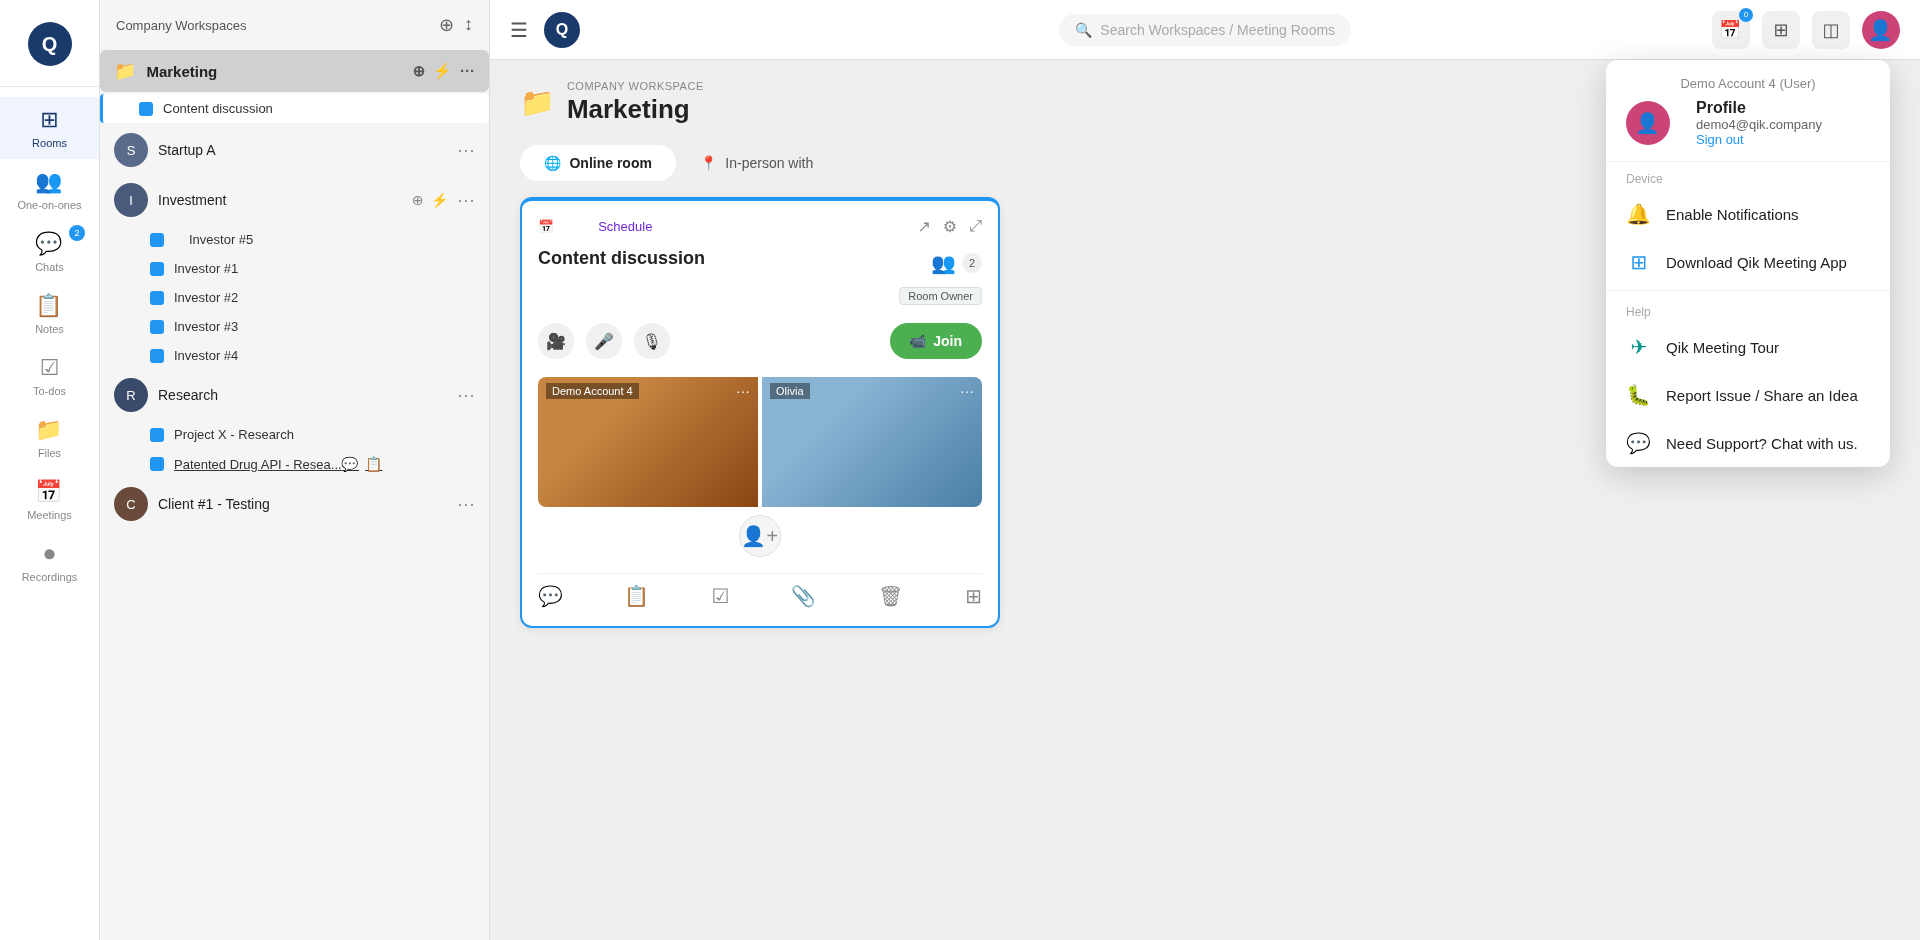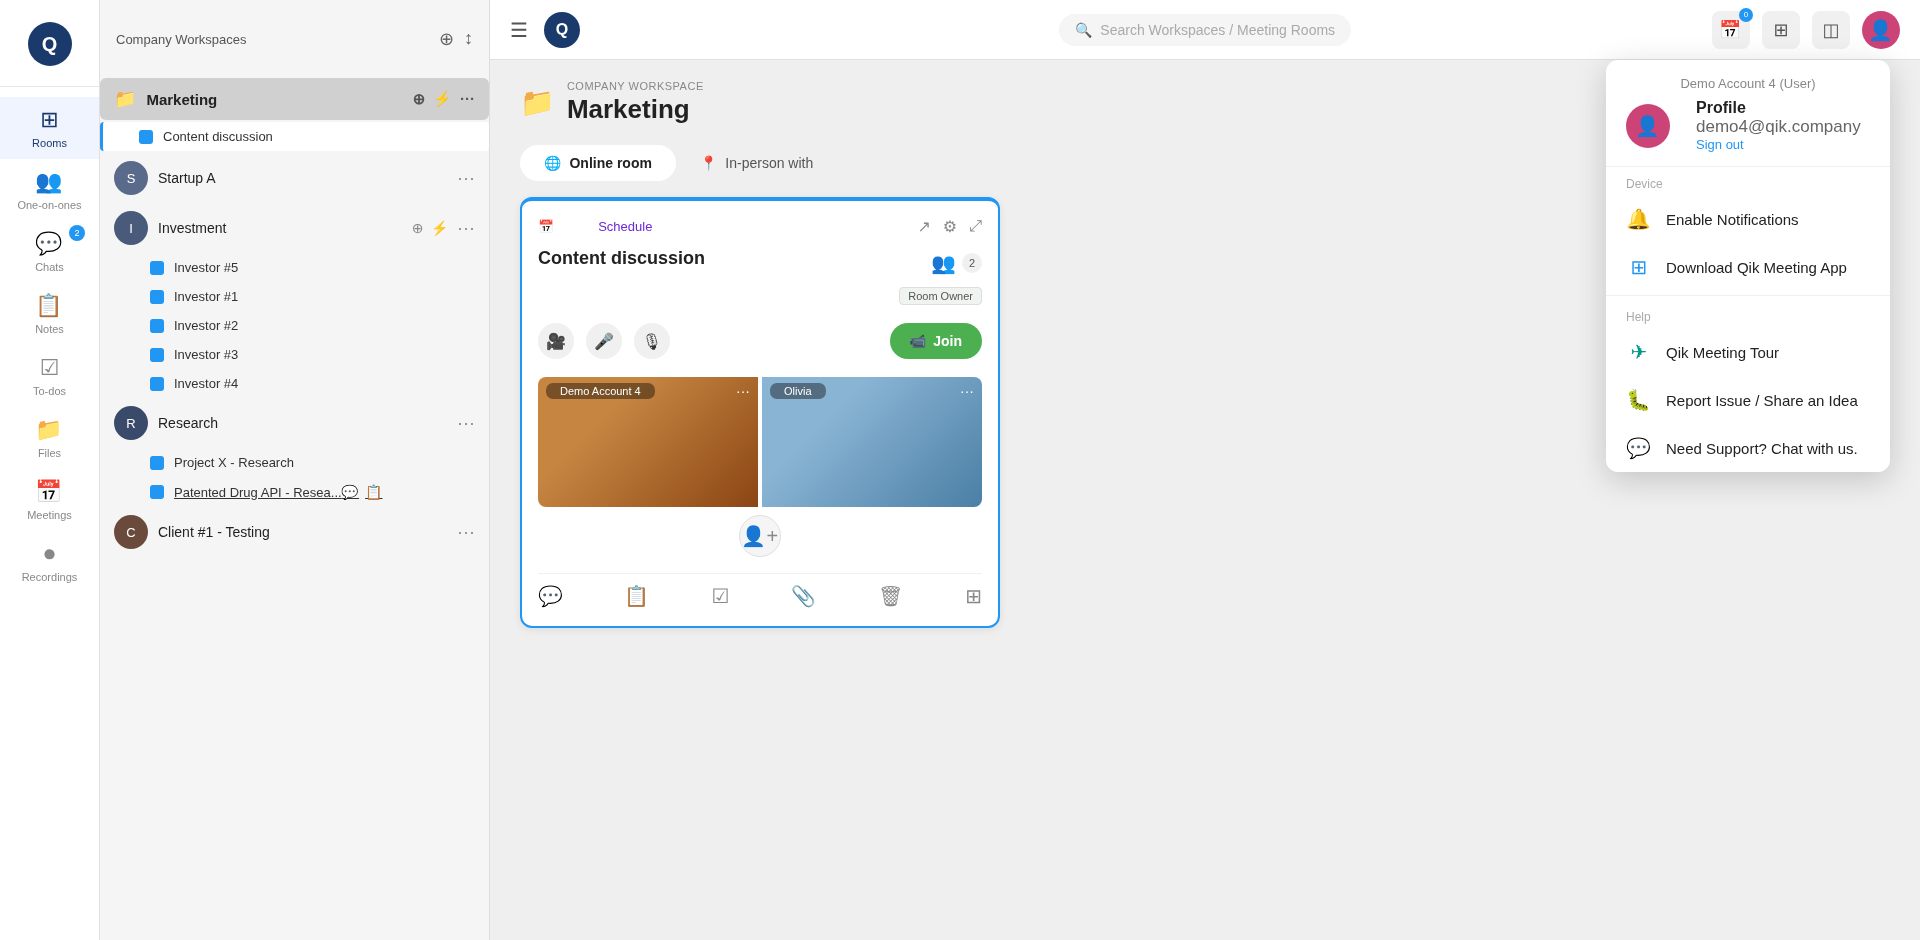--- a/index.html
+++ b/index.html
@@ -45,21 +45,21 @@
 
     
     .workspace-panel {
       width: 390px;
       background: #f5f5f5;
       border-right: 1px solid #ddd;
       display: flex; flex-direction: column;
       height: 940px; overflow: hidden;
     }
     .workspace-header {
-      padding: 28px 16px;
+      padding: 14px 16px;
       font-size: 13px; color: #555;
       display: flex; align-items: center; justify-content: space-between;
       background: #f5f5f5;
     }
     .workspace-header-icons { display: flex; gap: 10px; color: #666; }
     .workspace-header-icons span { cursor: pointer; font-size: 18px; }
     .workspace-group-header {
       display: flex; align-items: center; padding: 10px 14px;
       font-weight: 600; font-size: 15px; color: #222;
       background: #d8d8d8; border-radius: 6px;
@@ -189,21 +189,21 @@
       display: grid; grid-template-columns: 1fr 1fr;
       gap: 4px; margin-top: 4px; border-radius: 8px; overflow: hidden;
     }
     .video-tile {
       position: relative; height: 130px; background: #888;
       overflow: hidden;
     }
     .video-tile-label {
       position: absolute; top: 6px; left: 8px;
       color: white; font-size: 11px; background: rgba(0,0,0,0.4);
-      padding: 2px 14px; border-radius: 7px;
+      padding: 2px 6px; border-radius: 0;
     }
     .video-tile-dots {
       position: absolute; top: 6px; right: 8px;
       color: white; font-size: 14px; cursor: pointer;
     }
 
     
     .tile-1 { background: linear-gradient(135deg, #c68642 30%, #8B4513 100%); }
     .tile-2 { background: linear-gradient(135deg, #8ab4d4 30%, #4a7fa5 100%); }
 
@@ -232,21 +232,21 @@
     .dropdown-profile-section {
       display: flex; align-items: center; padding: 16px 20px 14px 20px;
       border-bottom: 1px solid #f0f0f0;
     }
     .dropdown-avatar {
       width: 44px; height: 44px; border-radius: 50%; background: #c47;
       margin-right: 14px; overflow: hidden; flex-shrink: 0;
     }
     .dropdown-user-info { flex: 1; }
     .dropdown-username { font-size: 16px; font-weight: 600; color: #222; }
-    .dropdown-email { font-size: 17px; color: #666; }
+    .dropdown-email { font-size: 13px; color: #666; }
     .dropdown-signout { font-size: 13px; color: #2196F3; cursor: pointer; }
     .dropdown-section-label {
       font-size: 12px; color: #aaa; padding: 10px 20px 4px 20px;
       text-transform: none; font-weight: 500;
     }
     .dropdown-item {
       display: flex; align-items: center; padding: 12px 20px;
       cursor: pointer; font-size: 15px; color: #222; gap: 14px;
     }
     .dropdown-item-icon { font-size: 20px; width: 26px; text-align: center; }
@@ -369,21 +369,21 @@
     <div>
       <div class="workspace-person">
         <div class="avatar" style="background:#4a5a7a;">
           <span>I</span>
         </div>
         <span class="name">Investment</span>
         <span style="font-size:14px;color:#888;margin-right:8px;">⊕</span>
         <span style="font-size:14px;color:#888;margin-right:8px;">⚡</span>
         <span class="dots">···</span>
       </div>
-      <div class="room-item" style="padding-left:50px;">
+      <div class="room-item" style="padding-left:50px;gap:15px;">
         <div class="room-color"></div>
         <span>Investor #5</span>
       </div>
       <div class="room-item" style="padding-left:50px;">
         <div class="room-color"></div>
         <span>Investor #1</span>
       </div>
       <div class="room-item" style="padding-left:50px;">
         <div class="room-color"></div>
         <span>Investor #2</span>

